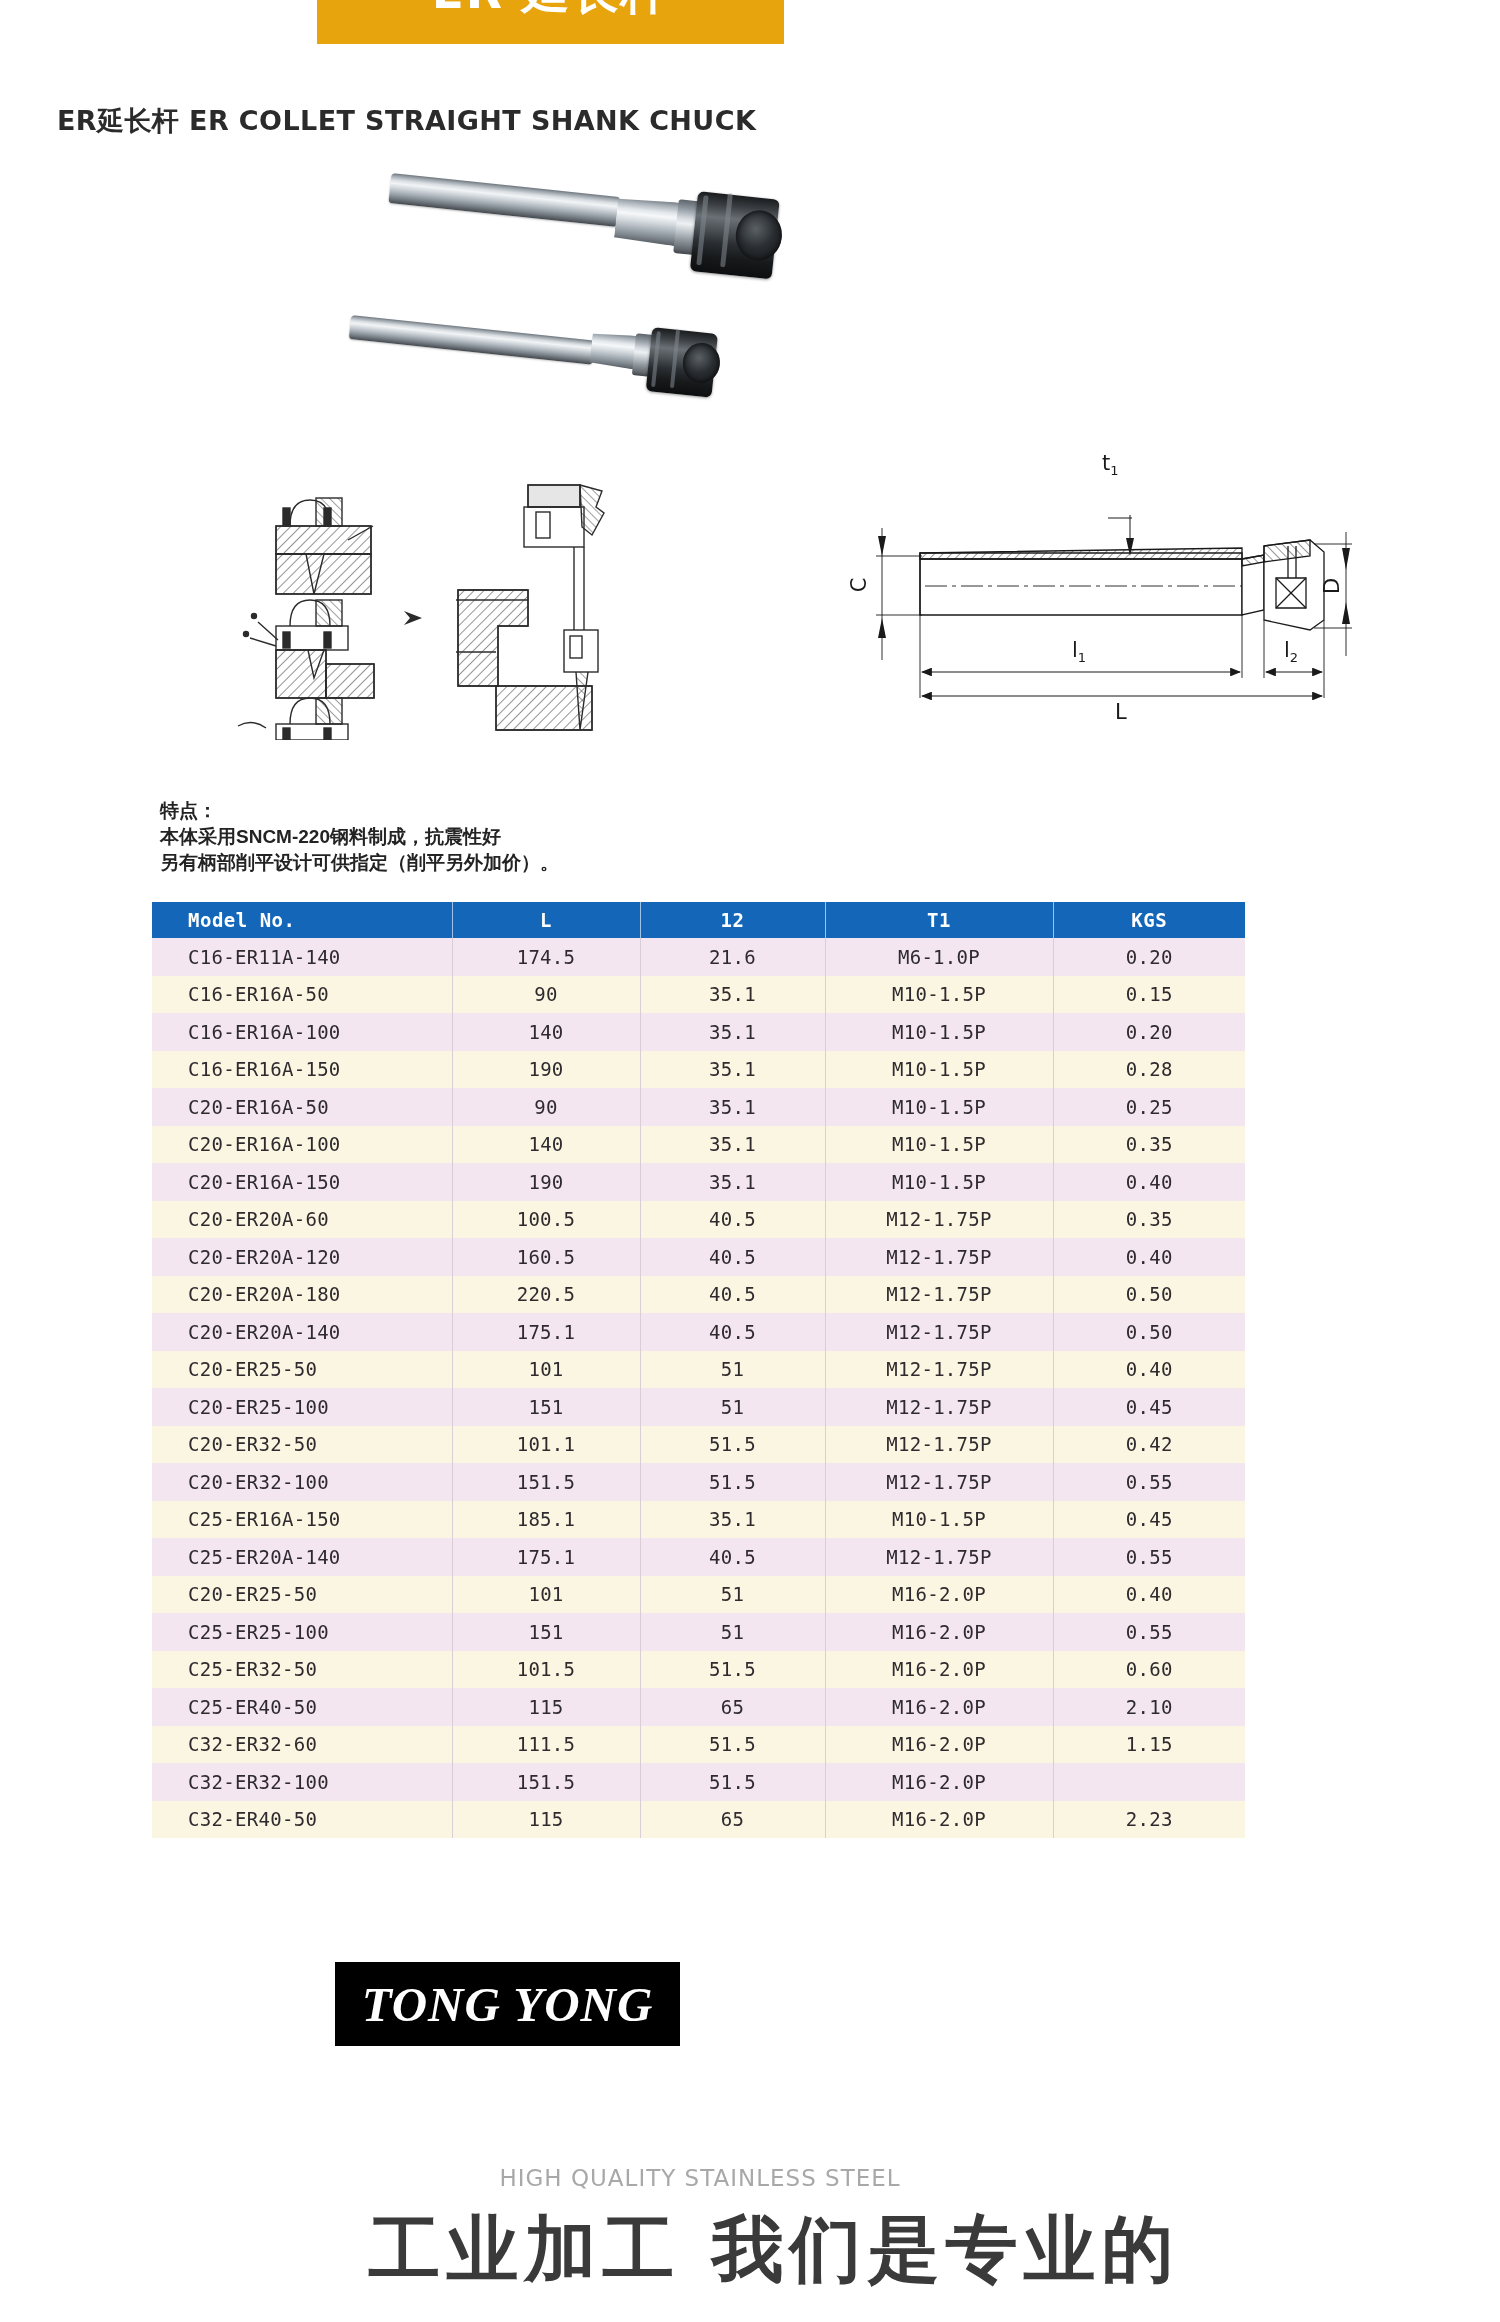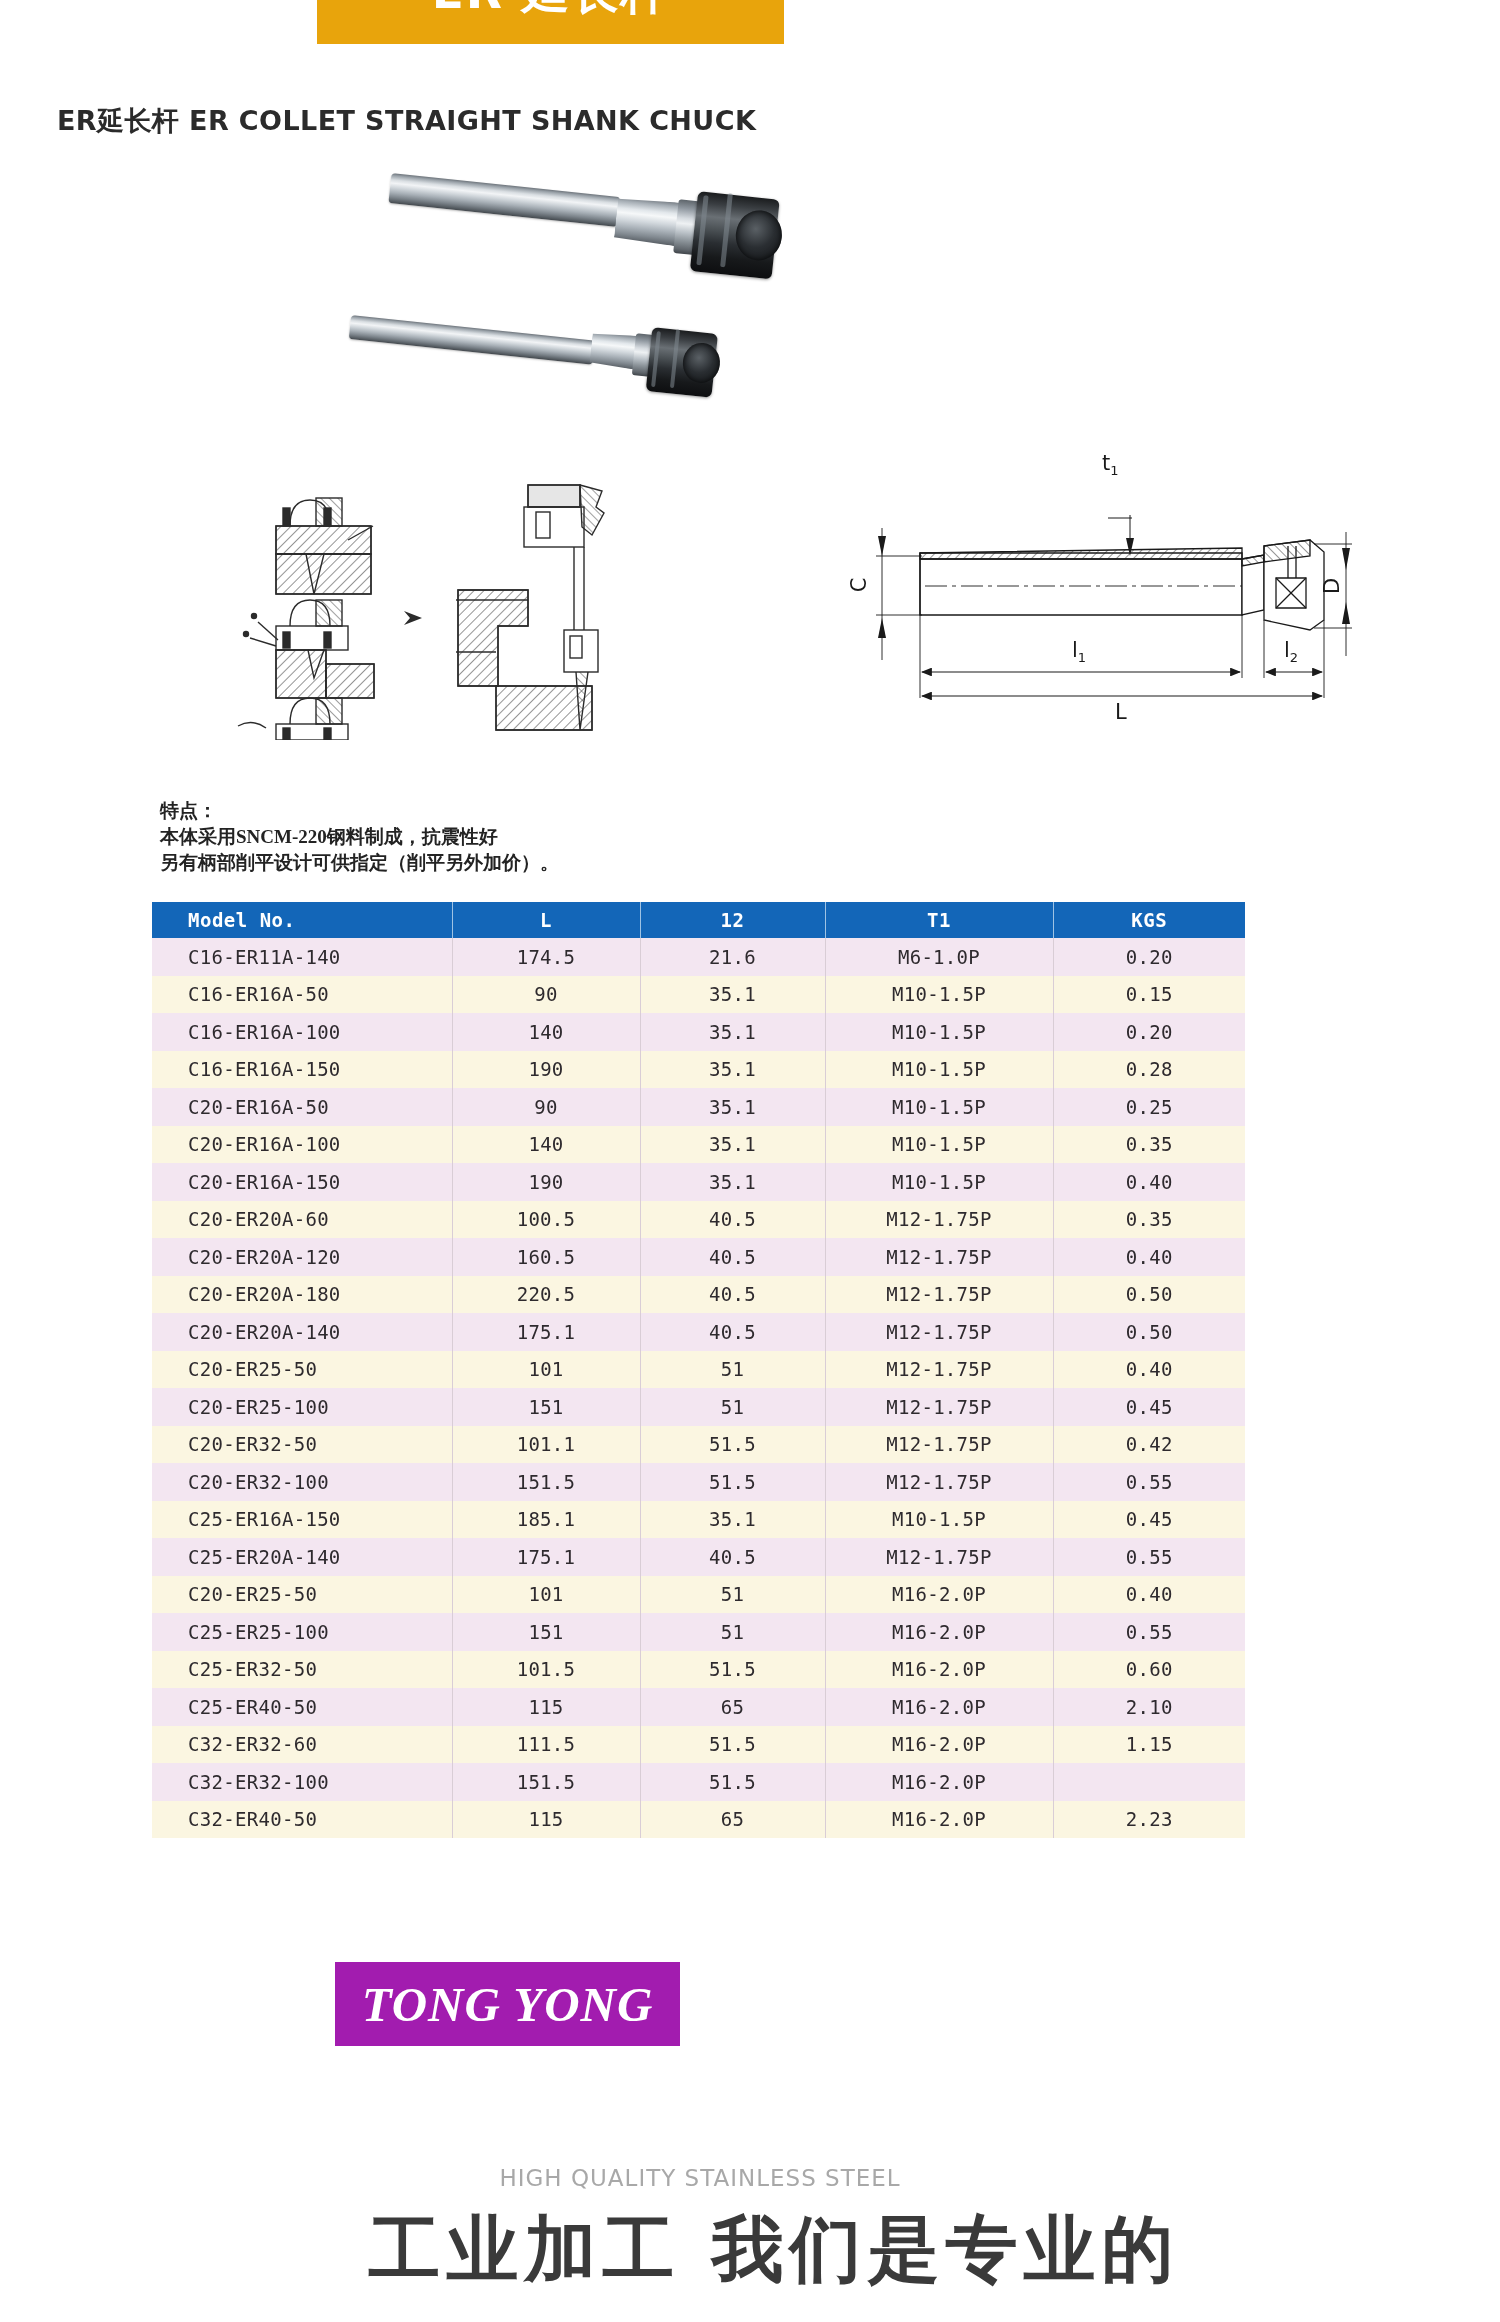--- a/index.html
+++ b/index.html
@@ -128,21 +128,21 @@
   .dim-label.rot {
     transform: rotate(-90deg);
     transform-origin: center center;
   }
 
   
   .features {
     position: absolute;
     left: 160px;
     top: 798px;
-    font-family: Liberation Serif, serif;
+    font-family: Liberation Sans, sans-serif;
     font-size: 19px;
     font-weight: bold;
     color: #232323;
     line-height: 1.38;
     white-space: nowrap;
   }
 
   
   .spec-table {
     position: absolute;
@@ -192,21 +192,21 @@
   .spec-table tbody tr.odd  td { background: #f3e6f1; }
   .spec-table tbody tr.even td { background: #fbf6e1; }
 
   
   .brand-box {
     position: absolute;
     left: 335px;
     top: 1962px;
     width: 345px;
     height: 84px;
-    background: #a21caf;
+    background: #000000;
     display: flex;
     align-items: center;
     justify-content: center;
   }
   .brand-text {
     color: #ffffff;
     font-family: "Liberation Serif", "DejaVu Serif", serif;
     font-style: italic;
     font-weight: bold;
     font-size: 49px;

